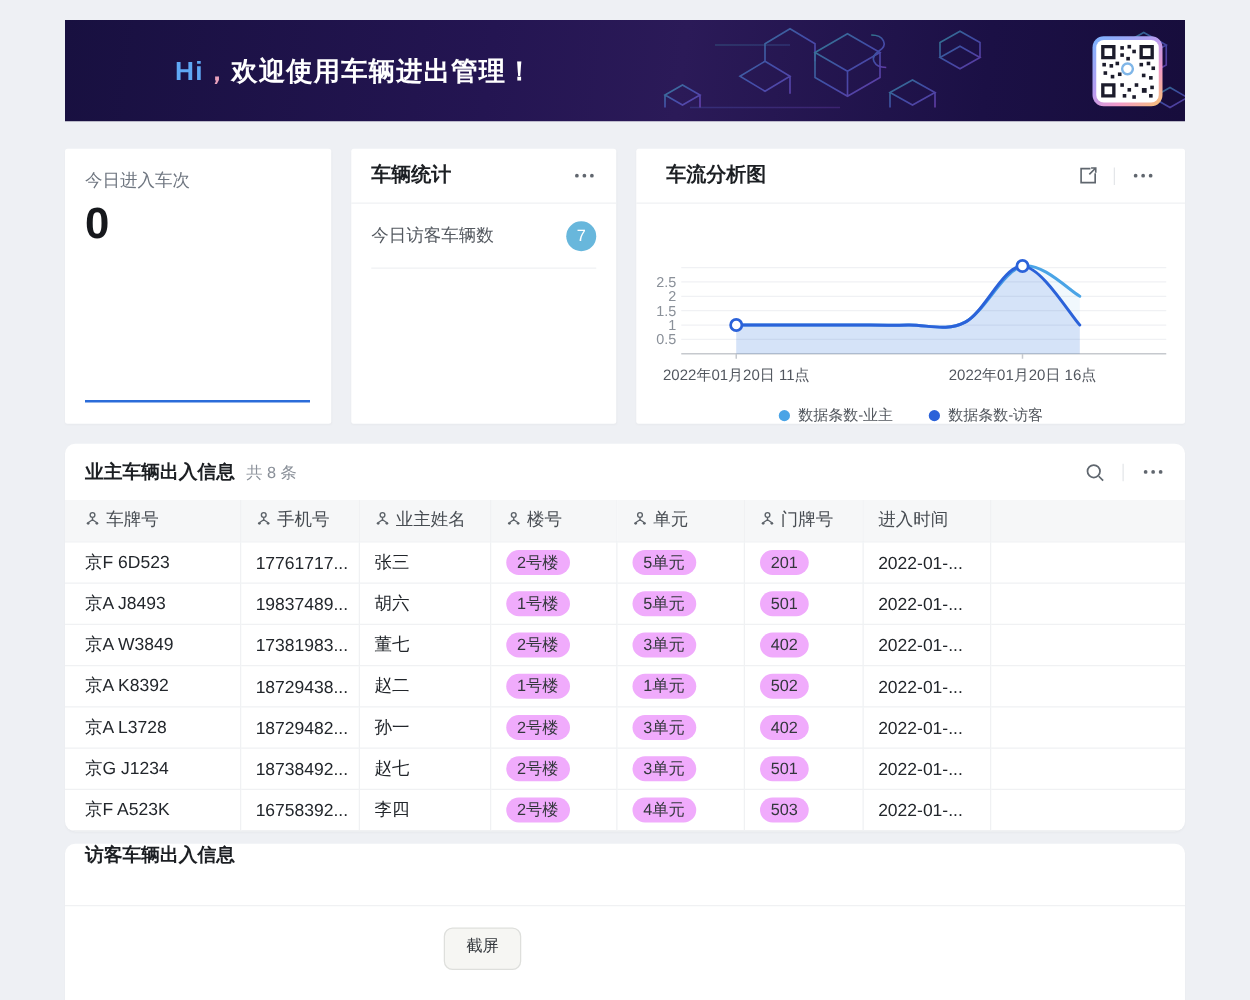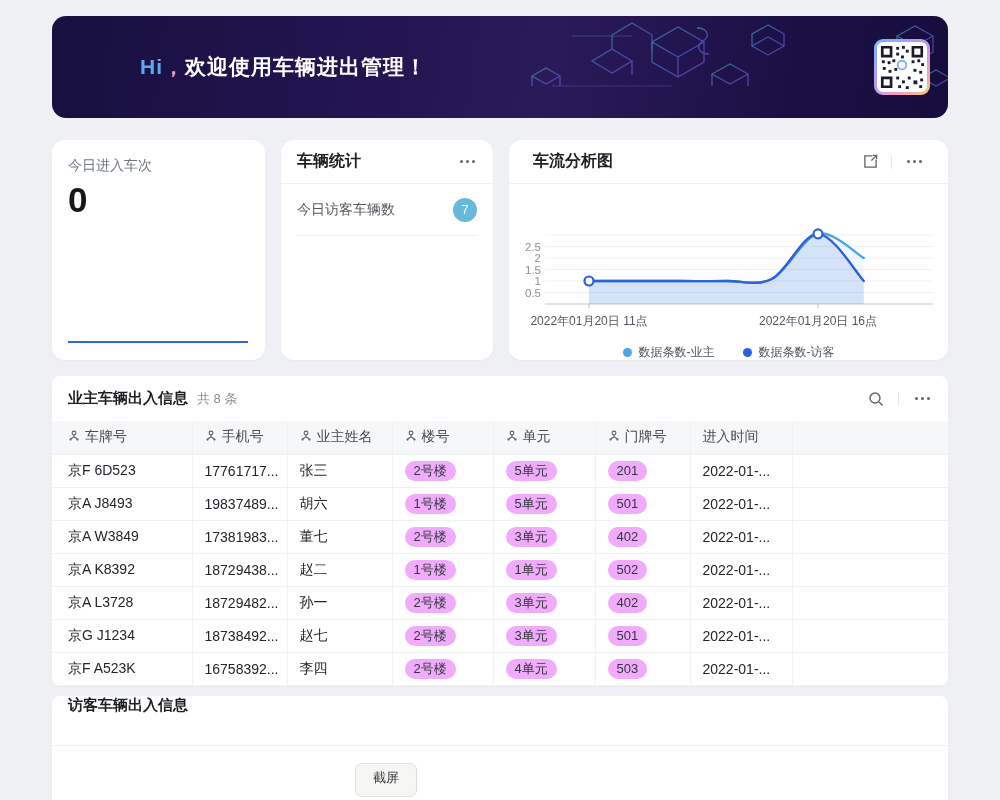--- a/index.html
+++ b/index.html
@@ -6,38 +6,38 @@
   html,body { width:1000px; height:800px; overflow:hidden; }
   body {
     background:#eef0f4;
     font-family:"Liberation Sans","DejaVu Sans",sans-serif;
     color:#1f2329;
   }
   .page { padding:16px 52px 0 52px; }
 
   
   .banner{
-    height:102px; border-radius:14px; position:relative; overflow:hidden;
+    height:81px; border-radius:0; position:relative; overflow:hidden;
     display:flex; align-items:center;
     background:linear-gradient(97deg,#181040 0%,#241552 38%,#2b1a58 55%,#1b1045 82%,#170d3c 100%);
     margin-bottom:22px;
     gap:20px;
   }
   .banner-deco{ position:absolute; inset:0; pointer-events:none; }
   .banner-title{ font-size:21px; font-weight:700; color:#fff; margin-left:88px; z-index:2; letter-spacing:1px;}
   .banner-title .hi{ font-weight:700; }
   .qr-group{ margin-left:auto; margin-right:18px; display:flex; align-items:center; gap:10px; z-index:2;}
   .qr-frame{ width:56px; height:56px; border-radius:9px; padding:3px;
     background:linear-gradient(140deg,#7ab4ff 0%,#b99bf0 45%,#f29bc8 70%,#f8c473 100%); }
   .qr-inner{ width:100%; height:100%; background:#fff; border-radius:6px; display:flex; align-items:center; justify-content:center;}
   .qr-caption{ font-size:11px; color:#cfc9e6; line-height:1.75; }
 
   
   .cards-row{ display:flex; gap:16px; height:220px; margin-bottom:16px; }
-  .card{ background:#fff; border-radius:13px; box-shadow:0 1px 2px rgba(31,35,41,0.03); }
+  .card{ background:#fff; border-radius:2px; box-shadow:0 1px 2px rgba(31,35,41,0.03); }
   .card-enter{ width:213px; padding:17px 16px; position:relative; }
   .card-stats{ width:212px; }
   .card-chart{ flex:1; min-width:0; }
 
   .stat-label{ font-size:14px; color:#6f7680; }
   .stat-value{ font-size:35px; font-weight:600; color:#16181c; margin-top:5px; }
   .spark-line{ position:absolute; left:16px; right:17px; bottom:17px; height:2px; }
 
   .card-head{ height:44px; display:flex; align-items:center; justify-content:space-between;
     padding:0 16px; border-bottom:1px solid #f0f1f3; }

